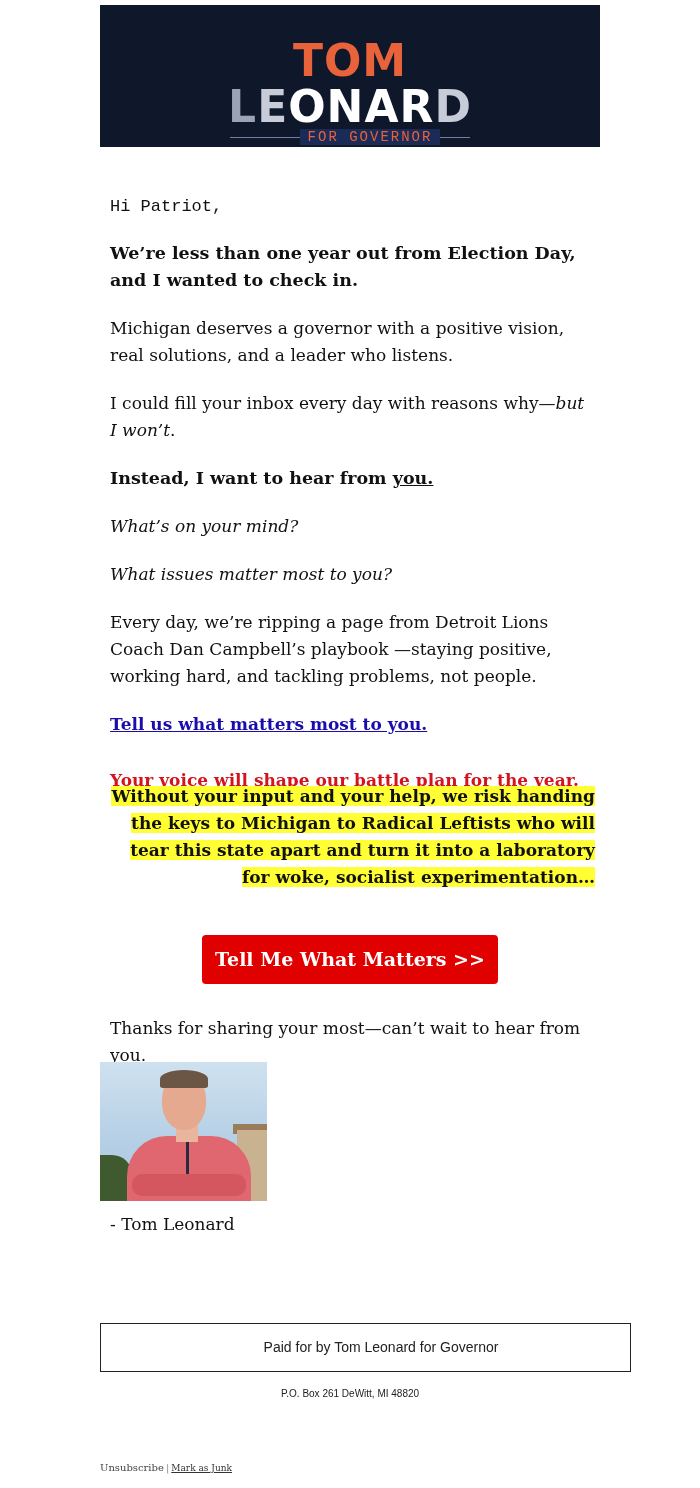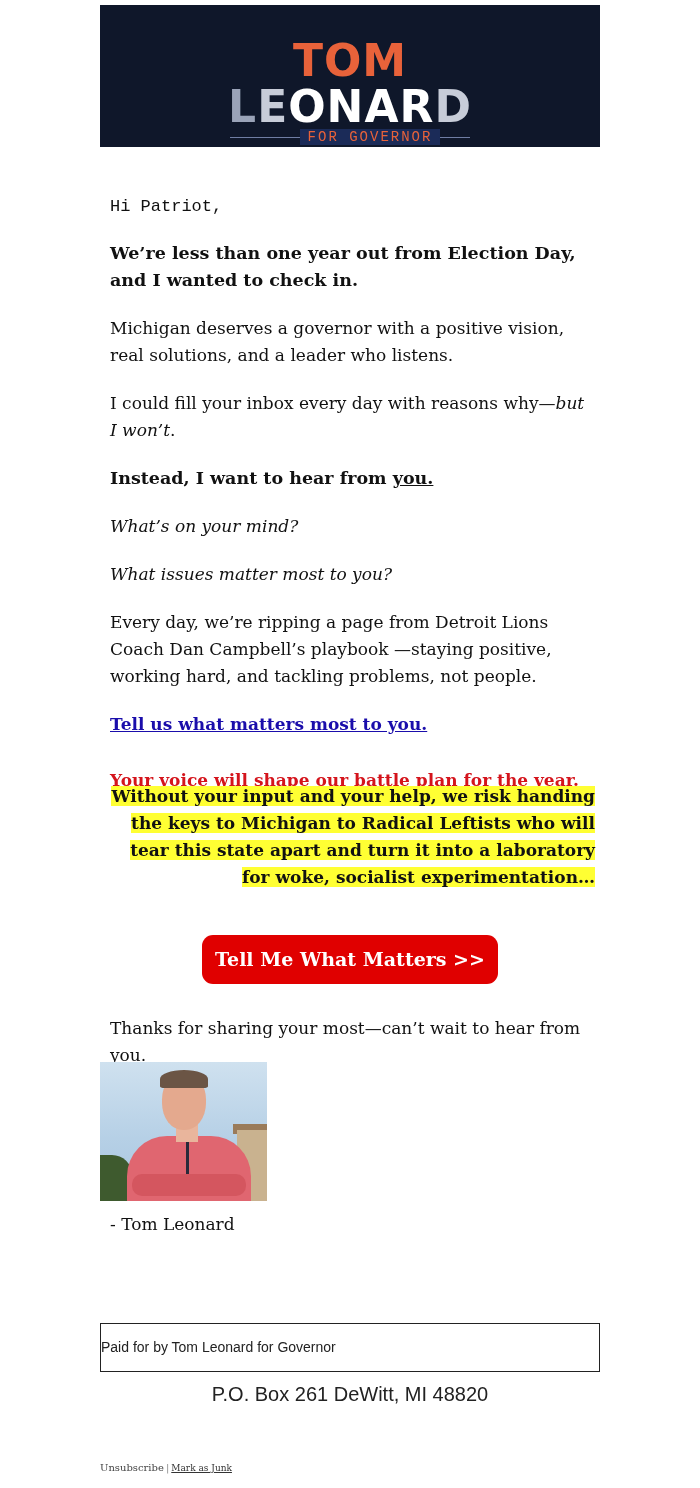--- a/index.html
+++ b/index.html
@@ -34,45 +34,45 @@
   }
   .body-text p { margin: 0; }
   .b { font-weight: bold; font-size: 17.5px; }
   .i { font-style: italic; }
   .u { text-decoration: underline; }
   .link { color: #1a0dab; font-weight: bold; text-decoration: underline; }
   .red { color: #d4141c; font-weight: bold; }
   .hl { background: #ffff33; font-weight: bold; }
   .cta {
     position: absolute; left: 202px; top: 935px; width: 296px; height: 49px;
-    background: #e00000; border-radius: 11px; color: #ffffff;
+    background: #e00000; border-radius: 4px; color: #ffffff;
     font-family: "DejaVu Serif", serif; font-weight: bold; font-size: 19px;
     text-align: center; line-height: 49px; cursor: pointer;
   }
   .photo {
     position: absolute; left: 100px; top: 1062px; width: 167px; height: 139px; overflow: hidden;
     background: linear-gradient(180deg, #cfe1ef 0%, #b6d0e6 55%, #a9c6df 100%);
   }
   .photo .bldg { position: absolute; right: 0; top: 68px; width: 30px; height: 71px; background: #c9b28f; }
   .photo .roof { position: absolute; right: 0; top: 62px; width: 34px; height: 10px; background: #9a7b5a; }
   .photo .tree { position: absolute; left: 0; bottom: 0; width: 32px; height: 46px; background: #3e5a2e; border-top-right-radius: 20px; }
   .photo .torso { position: absolute; left: 27px; top: 74px; width: 124px; height: 70px; background: #e06670; border-radius: 40px 40px 0 0; }
   .photo .arms { position: absolute; left: 32px; top: 112px; width: 114px; height: 22px; background: #d4565f; border-radius: 10px; }
   .photo .neck { position: absolute; left: 76px; top: 62px; width: 22px; height: 18px; background: #e9b59c; }
   .photo .head { position: absolute; left: 62px; top: 12px; width: 44px; height: 56px; background: #e4a98e; border-radius: 45% 45% 48% 48%; }
   .photo .hair { position: absolute; left: 60px; top: 8px; width: 48px; height: 18px; background: #6b5545; border-radius: 50% 50% 10% 10%; }
   .photo .zip { position: absolute; left: 86px; top: 78px; width: 3px; height: 40px; background: #2a2a3a; }
   .footer-box {
     position: absolute; left: 100px; top: 1323px; width: 498px; height: 47px;
-    border: 1px solid #222222; text-align: left;
-    font-family: "Liberation Sans", sans-serif; font-size: 14px; line-height: 47px; color: #222222;
+    border: 1px solid #222222; text-align: center;
+    font-family: "Liberation Sans", sans-serif; font-size: 14px; line-height: 47px; color: #222222; padding-left: 31px;
   }
   .address {
     position: absolute; left: 100px; top: 1385px; width: 500px; text-align: center;
-    font-family: "Liberation Sans", sans-serif; font-size: 20px; line-height: 18px; color: #222222;
+    font-family: "Liberation Sans", sans-serif; font-size: 10px; line-height: 18px; color: #222222;
   }
   .unsub-row {
     position: absolute; left: 100px; top: 1461px; width: 500px; text-align: left;
     font-family: "DejaVu Serif", serif; font-size: 10px; line-height: 14px; color: #444444;
   }
   .unsub-row .sep { color: #888888; padding: 0 2px; }
   .unsub-row .junk { text-decoration: underline; font-size: 9px; color: #333333; }
 </style>
 </head>
 <body>

